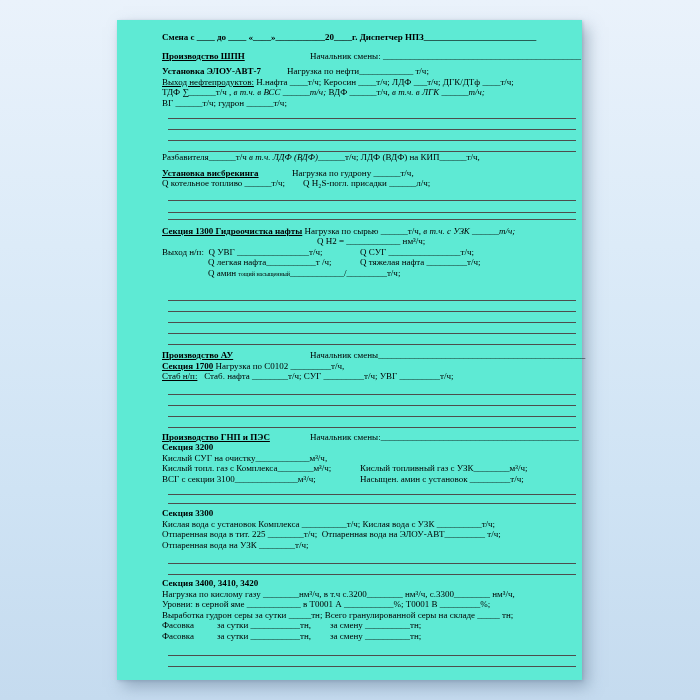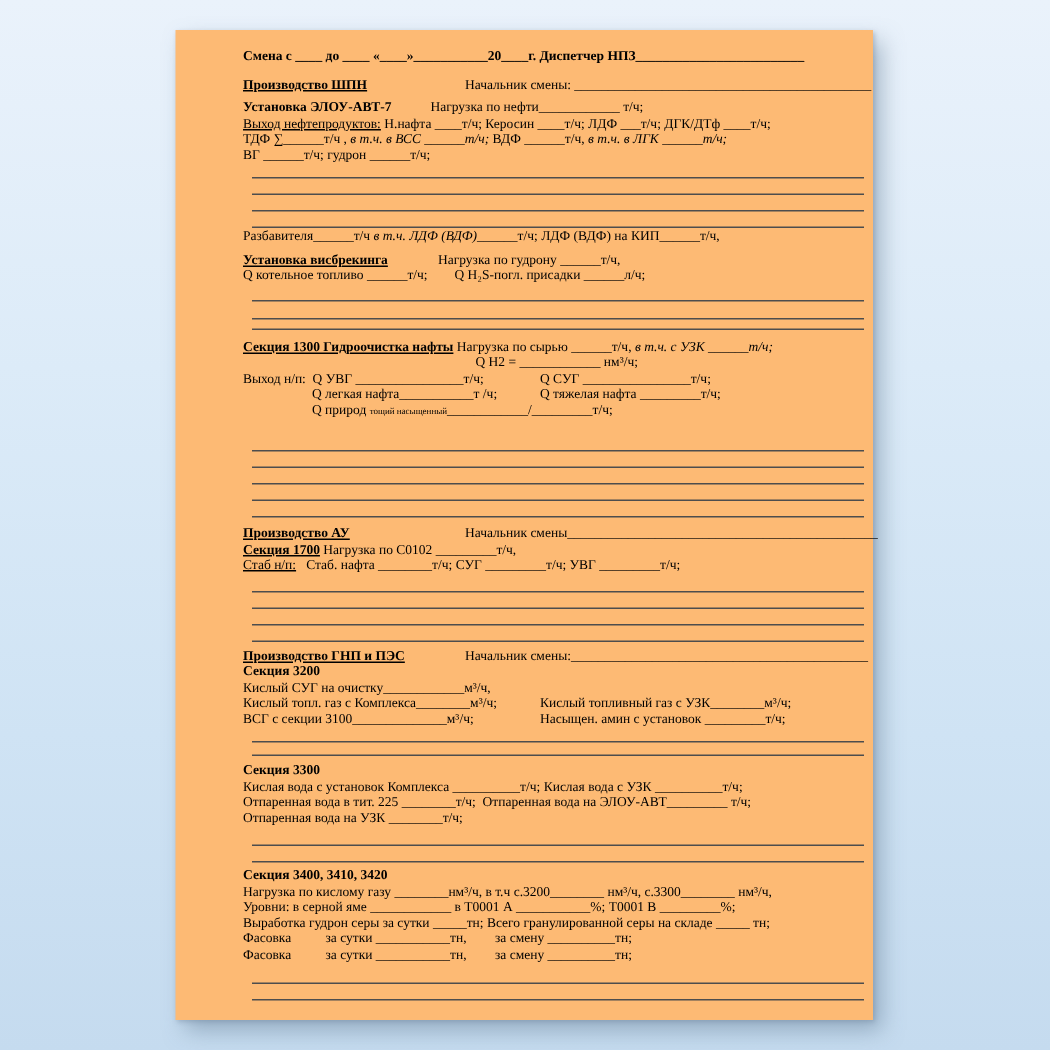--- a/index.html
+++ b/index.html
@@ -3,21 +3,21 @@
 <meta charset="utf-8">
 <style>
   html,body{margin:0;padding:0;}
   body{
     width:700px;height:700px;overflow:hidden;position:relative;
     background:linear-gradient(180deg,#eaf2fb 0%,#dcebf8 35%,#cfe3f4 70%,#c5dbef 100%);
     font-family:"Liberation Serif","DejaVu Serif",serif;
   }
   .paper{
     position:absolute;left:117px;top:20px;width:465px;height:660px;
-    background:#fdba74;
+    background:#5eead4;
     box-shadow:6px 7px 14px rgba(100,125,150,.5),1px 1px 3px rgba(110,130,155,.35);
     box-sizing:border-box;
     padding:12px 4px 0 45px;
   }
   .content{position:relative;width:416px;color:#000;}
   .line{
     position:relative;height:10.5px;line-height:10.5px;font-size:9px;
     white-space:pre;overflow:visible;
   }
   .rule{
@@ -48,21 +48,21 @@
       <div class="line"><span class="seg">Разбавителя______т/ч </span><span class="seg i">в т.ч. ЛДФ (ВДФ)</span><span class="seg">______т/ч; ЛДФ (ВДФ) на КИП______т/ч,</span></div>
       <div class="line" style="margin-top: 5px;"><span class="seg b u">Установка висбрекинга</span><span class="seg abs" style="left: 130px;">Нагрузка по гудрону ______т/ч,</span></div>
       <div class="line"><span class="seg">Q котельное топливо ______т/ч;</span><span class="seg abs" style="left: 141px;">Q H₂S-погл. присадки ______л/ч;</span></div>
       <div class="rule" style="height: 11px;"></div>
       <div class="rule" style="height: 11px;"></div>
       <div class="rule" style="height: 6px;"></div>
       <div class="line" style="margin-top: 6px;"><span class="seg b u">Секция 1300 Гидроочистка нафты</span><span class="seg"> Нагрузка по сырью ______т/ч, </span><span class="seg i">в т.ч. с УЗК ______т/ч;</span></div>
       <div class="line" style="padding-left: 155px;"><span class="seg">Q H2 = ____________ нм³/ч;</span></div>
       <div class="line"><span class="seg">Выход н/п:  Q УВГ ________________т/ч;</span><span class="seg abs" style="left: 198px;">Q СУГ ________________т/ч;</span></div>
       <div class="line" style="padding-left: 46px;"><span class="seg">Q легкая нафта___________т /ч;</span><span class="seg abs" style="left: 198px;">Q тяжелая нафта _________т/ч;</span></div>
-      <div class="line" style="padding-left: 46px;"><span class="seg">Q природ </span><span class="seg sm">тощий насыщенный</span><span class="seg">____________/_________т/ч;</span></div>
+      <div class="line" style="padding-left: 46px;"><span class="seg">Q амин </span><span class="seg sm">тощий насыщенный</span><span class="seg">____________/_________т/ч;</span></div>
       <div class="rule" style="margin-top: 12px;"></div>
       <div class="rule"></div>
       <div class="rule"></div>
       <div class="rule"></div>
       <div class="rule"></div>
       <div class="line" style="margin-top: 5px;"><span class="seg b u">Производство АУ</span><span class="seg abs" style="left: 148px;">Начальник смены______________________________________________</span></div>
       <div class="line"><span class="seg b u">Секция 1700</span><span class="seg"> Нагрузка по С0102 _________т/ч,</span></div>
       <div class="line"><span class="seg u">Стаб н/п:</span><span class="seg">   Стаб. нафта ________т/ч; СУГ _________т/ч; УВГ _________т/ч;</span></div>
       <div class="rule" style="margin-top: 2px;"></div>
       <div class="rule"></div>

